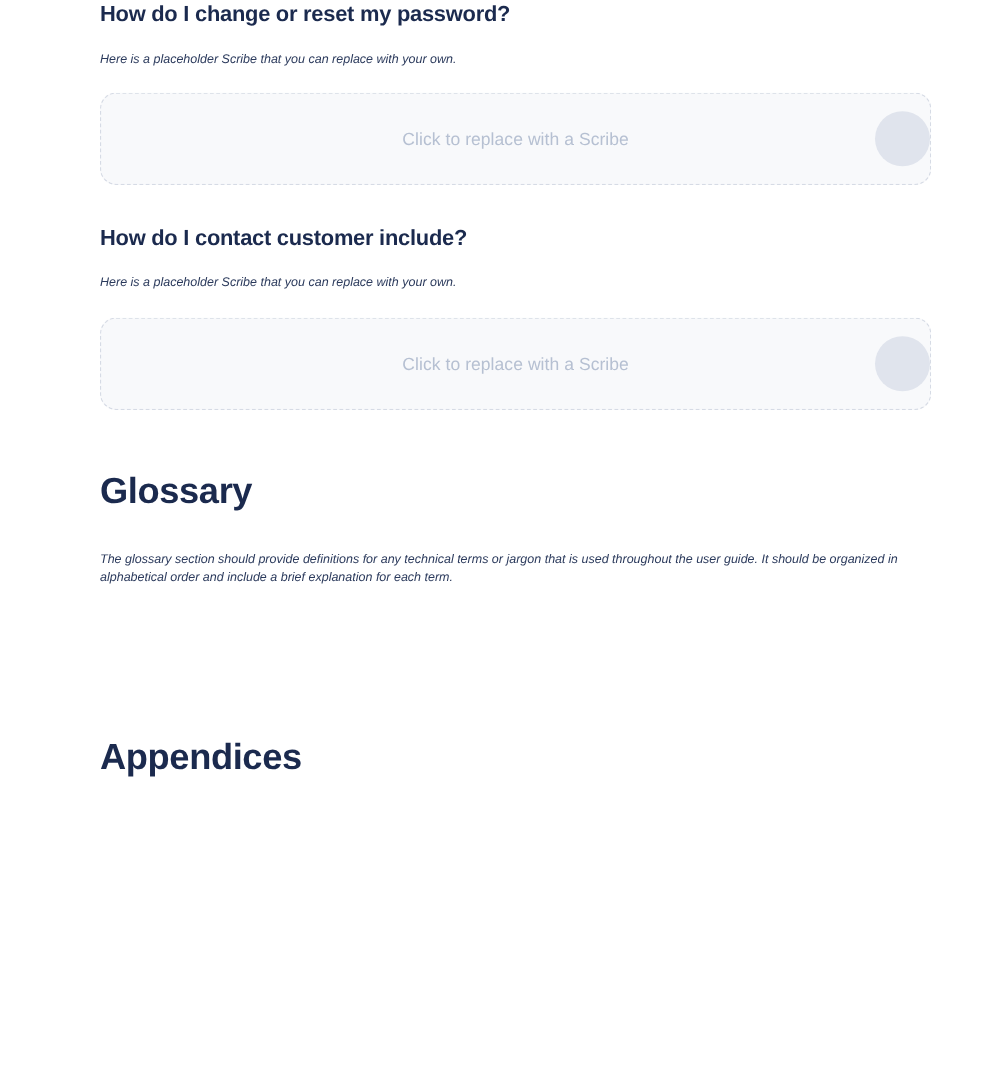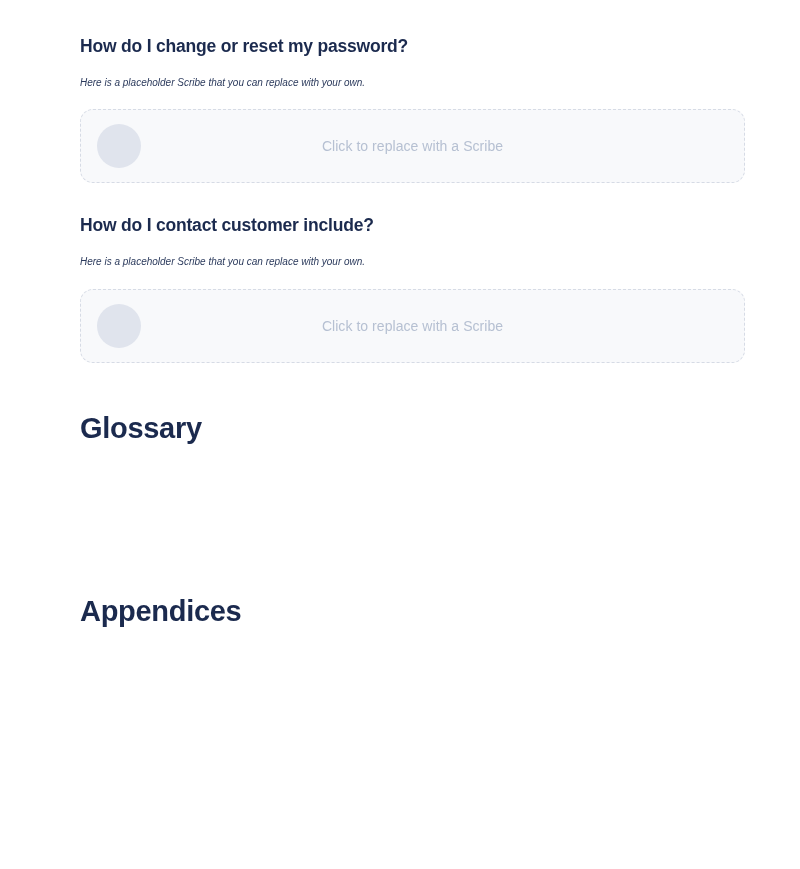--- a/index.html
+++ b/index.html
@@ -22,22 +22,21 @@
     width: 800px;
     height: 869px;
     padding: 0;
     position: relative;
     background: #ffffff;
   }
 
   .content {
     padding-left: 80px;
     padding-right: 55px;
-    padding-top: 11px;
-    margin-top: 24px;
+    padding-top: 0;
   }
 
   
   .q-heading {
     font-size: 17.5px;
     font-weight: 700;
     color: #1b2a4e;
     letter-spacing: -0.2px;
     line-height: 1.35;
     margin: 0;
@@ -76,20 +75,21 @@
   .scribe-card {
     width: 665px;
     height: 74px;
     background: #f8f9fb;
     border: 1px dashed #d6dbe5;
     border-radius: 13px;
     position: relative;
     display: flex;
     align-items: center;
     cursor: pointer;
+    justify-content: flex-end;
   }
 
   .scribe-avatar {
     width: 44px;
     height: 44px;
     border-radius: 50%;
     background: #e0e4ed;
     margin-left: 16px;
     flex: 0 0 auto;
   }
@@ -132,20 +132,21 @@
 
     <div class="scribe-card">
       <span class="scribe-avatar"></span>
       <span class="scribe-label">Click to replace with a Scribe</span>
     </div>
     <div class="gap-card2-to-glossary"></div>
 
     <h2 class="section-heading">Glossary</h2>
     <div class="gap-after-sectionheading"></div>
 
+    <p class="body-italic">The glossary section should provide definitions for any technical terms or jargon that is used throughout the user guide. It should be organized in alphabetical order and include a brief explanation for each term.</p>
     <div class="gap-after-sectionbody"></div>
 
     <div class="gap-after-sectionheading"></div>
 
     <div class="gap-after-sectionbody"></div>
 
     <h2 class="section-heading">Appendices</h2>
     <div class="gap-after-sectionheading"></div>
 
     <div class="gap-para"></div>

